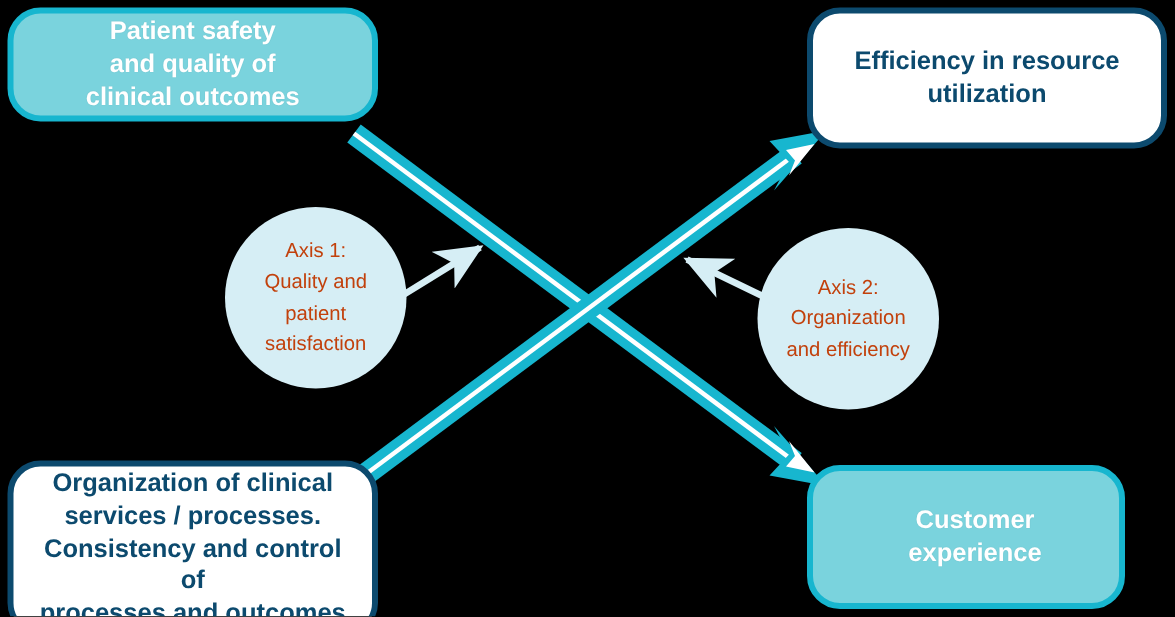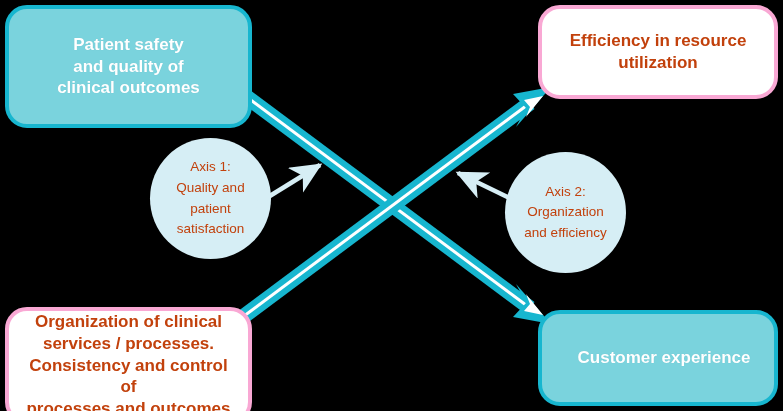--- a/index.html
+++ b/index.html
@@ -34,29 +34,29 @@
   .box-filled {
     background: #7ad3dd;
     border: 4px solid #17b6cf;
     color: #ffffff;
     font-weight: bold;
     font-size: 17px;
     text-shadow: 0 0 1px rgba(0,0,0,0.10);
   }
   .box-outline {
     background: #ffffff;
-    border: 4px solid #f9a8d4;
-    color: #c2410c;
+    border: 4px solid #0c4a6e;
+    color: #0c4a6e;
     font-weight: bold;
     font-size: 17px;
   }
-  #box-top-left    { left: 5px;   top: 5px;    width: 247px; height: 123px; }
+  #box-top-left    { left: 5px;   top: 5px;    width: 247px; height: 76px; }
   #box-top-right   { left: 538px; top: 5px;    width: 240px; height: 94px; }
   #box-bottom-left { left: 5px;   top: 307px;  width: 247px; height: 117px; }
-  #box-bottom-right{ left: 538px; top: 310px;  width: 240px; height: 96px; padding-left: 12px; }
+  #box-bottom-right{ left: 538px; top: 310px;  width: 212px; height: 96px; padding-left: 12px; }
 
   .axis-circle {
     position: absolute;
     border-radius: 50%;
     background: #d6eef5;
     color: #c2410c;
     font-size: 13.5px;
     line-height: 1.52;
     display: flex;
     align-items: center;

